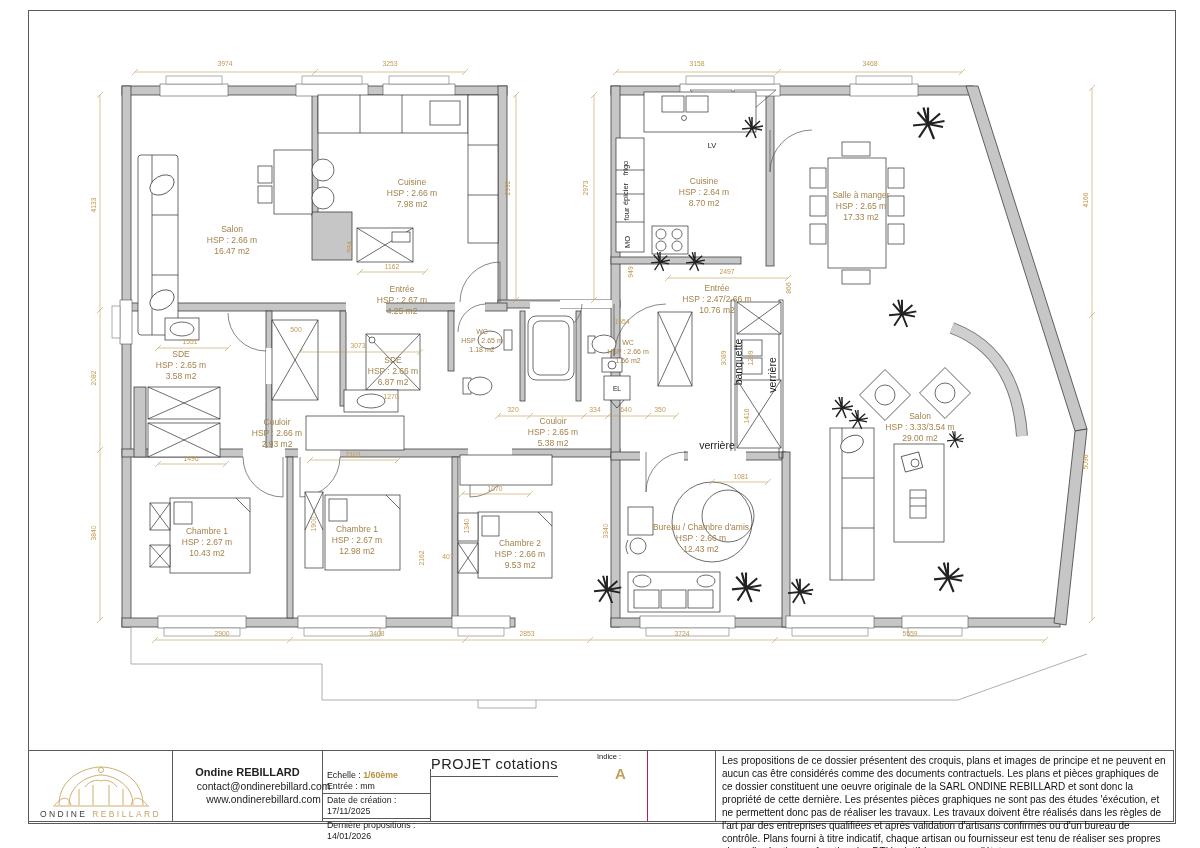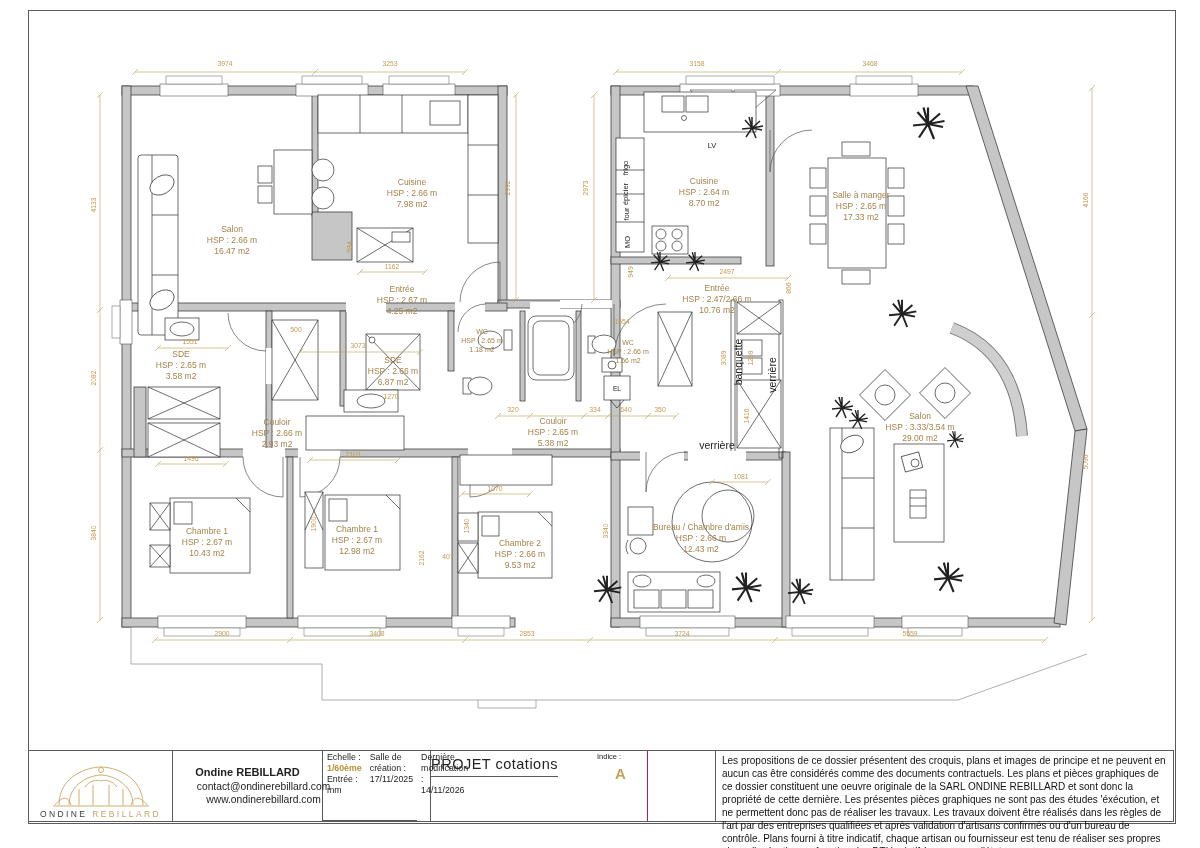--- a/index.html
+++ b/index.html
@@ -20,21 +20,21 @@
   .door{fill:none;stroke:#555;stroke-width:0.7;}
   .dim{stroke:#c09a52;stroke-width:0.6;}
   .gap{fill:#ffffff;}
   
   .tb{position:absolute;left:28px;top:750px;width:1146px;height:72px;display:flex;background:#fff;border:1px solid #5a5a5a;box-sizing:border-box;font-size:10px;}
   .tb .cell{border-right:1px solid #5a5a5a;box-sizing:border-box;position:relative;}
   .c-logo{width:144px;display:flex;flex-direction:column;align-items:center;justify-content:flex-end;padding-bottom:2px;}
   .c-contact{width:150px;display:flex;flex-direction:column;align-items:center;justify-content:center;text-align:center;line-height:1.35;}
   .c-contact .nm{font-weight:bold;font-size:11px;}
   .c-contact .em,.c-contact .ws{font-size:10.3px;padding-left:32px;}
-  .c-scale{width:108px;display:flex;flex-direction:row;}
+  .c-scale{width:108px;display:flex;flex-direction:column;margin-top:18px;}
   .c-scale .row{flex:1;border-bottom:1px solid #5a5a5a;padding:1px 4px;font-size:8.8px;line-height:1.25;box-sizing:border-box;}
   .c-scale .row:last-child{border-bottom:none;}
   .gold{color:#b8913c;font-weight:bold;}
   .c-title{width:285px;display:flex;}
   .c-title .pt{height:26px;display:flex;align-items:center;justify-content:center;font-size:14.5px;letter-spacing:0.5px;border-bottom:1px solid #5a5a5a;box-sizing:border-box;}
   .c-title .bot{flex:1;display:flex;}
   .c-title .ind{width:54px;border-right:1px solid #be185d;box-sizing:border-box;position:relative;margin-left:36px;}
   .c-title .ind .il{font-size:7.5px;position:absolute;top:1px;left:3px;}
   .c-title .ind .iv{position:absolute;top:14px;left:0;right:0;text-align:center;font-size:15px;font-weight:bold;color:#c5a05a;}
   .c-title .blank{flex:1;}
@@ -604,22 +604,22 @@
     </svg>
     <div class="logo-line"><span class="d">ONDINE</span> <span class="g">REBILLARD</span></div>
   </div>
   <div class="cell c-contact">
     <div class="nm">Ondine REBILLARD</div>
     <div class="em">contact@ondinerebillard.com</div>
     <div class="ws">www.ondinerebillard.com</div>
   </div>
   <div class="cell c-scale">
     <div class="row"><span>Echelle :</span> <span class="gold">1/60ème</span><br><span>Entrée : mm</span></div>
-    <div class="row"><span>Salle de création :</span><br><span>17/11/2025</span></div>
-    <div class="row"><span>Dernière modification :</span><br><span>14/11/2026</span></div>
+    <div class="row"><span>Date de création :</span><br><span>17/11/2025</span></div>
+    <div class="row"><span>Dernière propositions :</span><br><span>14/01/2026</span></div>
   </div>
   <div class="cell c-title">
     <div class="pt">PROJET cotations</div>
     <div class="bot">
       <div class="ind">
         <span class="il">Indice :</span>
         <span class="iv">A</span>
       </div>
       <div class="blank"></div>
     </div>

